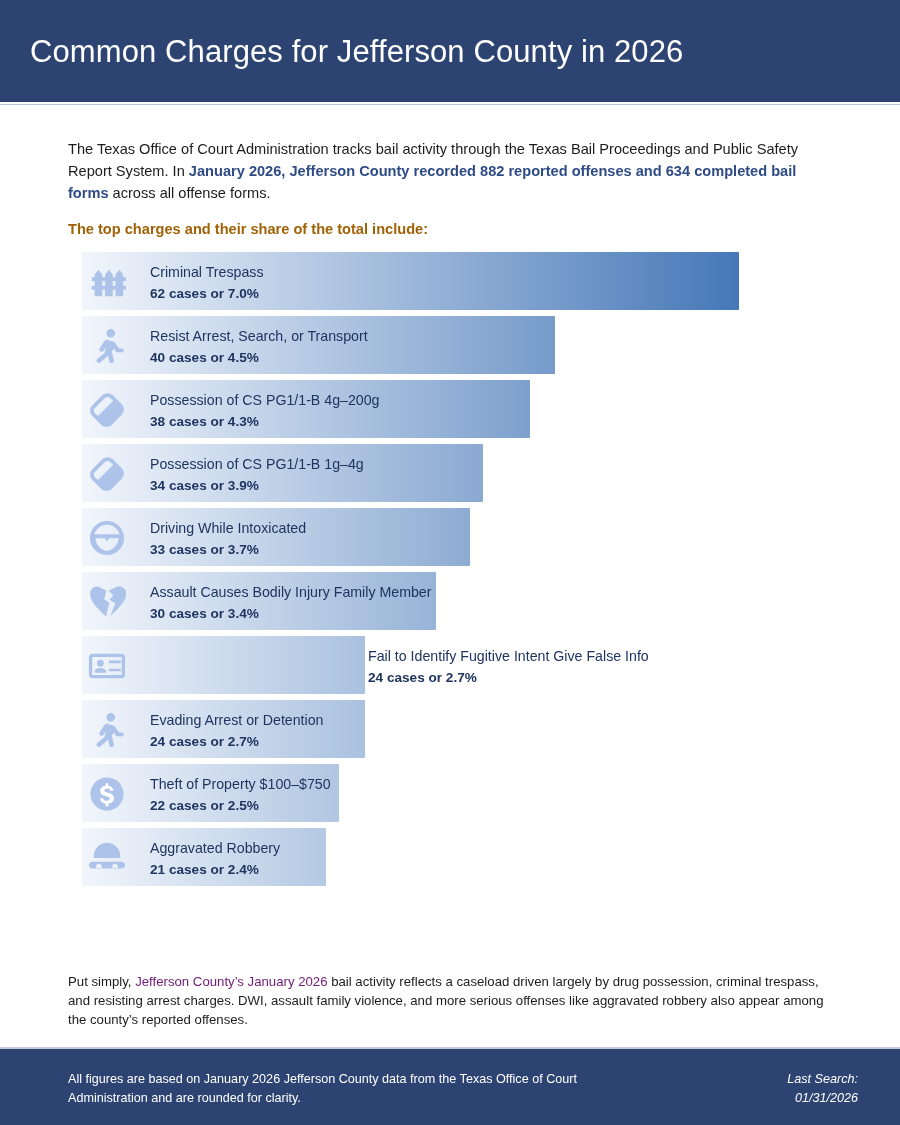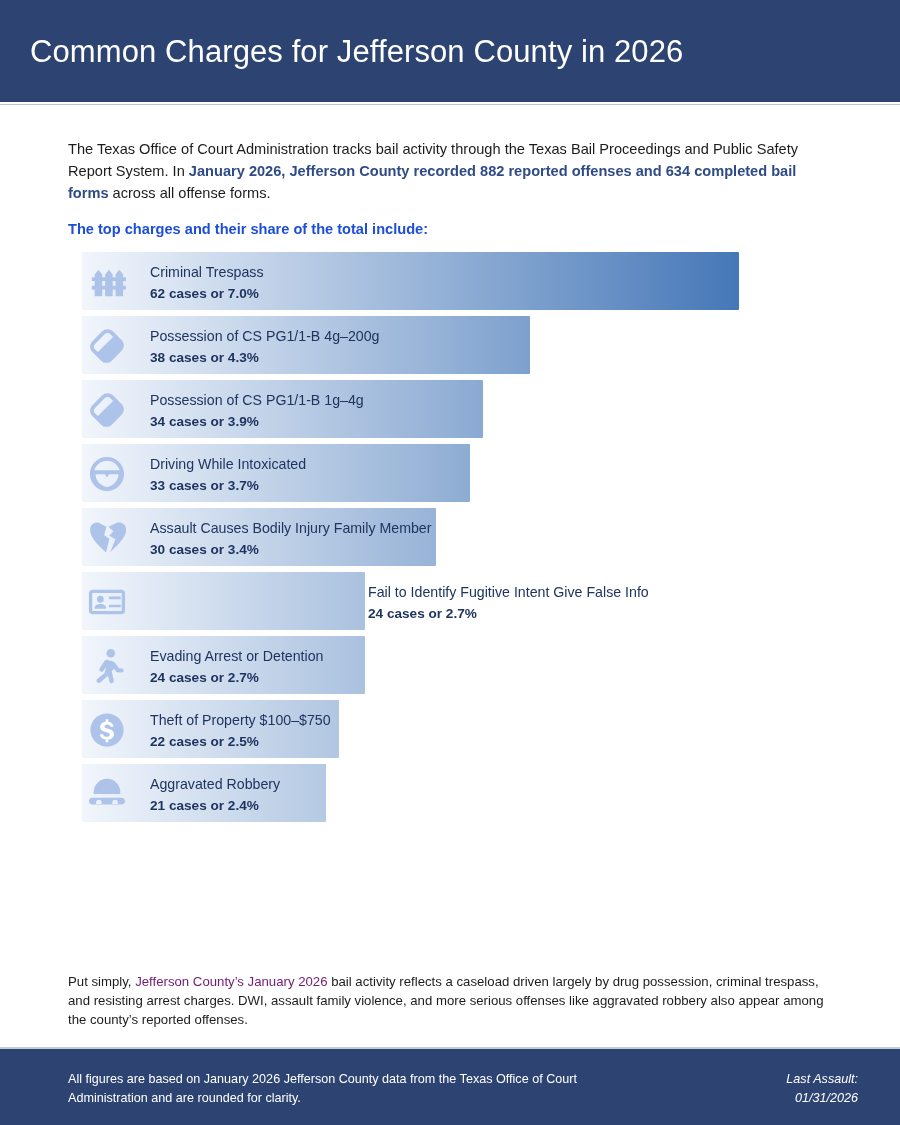--- a/index.html
+++ b/index.html
@@ -68,21 +68,21 @@
     font-weight: bold;
   }
   .subhead {
     position: absolute;
     left: 68px;
     top: 218px;
     width: 766px;
     font-size: 14.6px;
     line-height: 22px;
     font-weight: bold;
-    color: #1d4ed8;
+    color: #a16207;
   }
 
   
   .chart {
     position: absolute;
     left: 0;
     top: 252px;
     width: 900px;
   }
   .bar-row {
@@ -204,20 +204,33 @@
             <rect x="4" y="15" width="36" height="4"></rect>
             <rect x="4" y="24" width="36" height="4"></rect>
           </svg>
         </div>
         <div class="bar-text">
           <div class="bar-label">Criminal Trespass</div>
           <div class="bar-value">62 cases or 7.0%</div>
         </div>
       </div>
       <div class="bar-row">
+        <div class="bar-track" style="width: 473px; background: linear-gradient(to right, rgb(242, 246, 252) 0%, rgb(118, 155, 202) 100%);"></div>
+        <div class="bar-icon">
+          <svg viewBox="0 0 40 40">
+            <circle cx="24" cy="6.5" r="4.5"></circle>
+            <path d="M20.5 13.2c-1.6.3-3 1.2-3.9 2.6l-4.3 6.6c-.7 1.1-.4 2.6.7 3.3 1.1.7 2.6.4 3.3-.7l2.6-4-1.4 6.3-7.7 6.4c-1 .8-1.1 2.3-.3 3.3.8 1 2.3 1.1 3.3.3l8.4-7 1.3 5.9c.3 1.3 1.5 2.1 2.8 1.8 1.3-.3 2.1-1.5 1.8-2.8l-2.1-9.6 2.5-2.7 2 2.9c.4.6 1 .9 1.7.9l4.2.1c1.2 0 2.2-.9 2.2-2.1s-.9-2.2-2.1-2.2l-3.1-.1-3.6-5.3c-1.4-2-3.9-3-6.3-2.5z"></path>
+          </svg>
+        </div>
+        <div class="bar-text">
+          <div class="bar-label">Resist Arrest, Search, or Transport</div>
+          <div class="bar-value">40 cases or 4.5%</div>
+        </div>
+      </div>
+      <div class="bar-row">
         <div class="bar-track" style="width: 448px; background: linear-gradient(to right, rgb(242, 246, 252) 0%, rgb(125, 160, 205) 100%);"></div>
         <div class="bar-icon">
           <svg viewBox="0 0 40 40">
             <path d="M26.2 4.6c-3.1-3.1-8.1-3.1-11.2 0L4.6 15c-3.1 3.1-3.1 8.1 0 11.2l9.2 9.2c3.1 3.1 8.1 3.1 11.2 0l10.4-10.4c3.1-3.1 3.1-8.1 0-11.2zM7.4 23.4c-1.6-1.6-1.6-4.1 0-5.6l10.4-10.4c1.6-1.6 4.1-1.6 5.6 0l3 3L10.4 26.4z"></path>
           </svg>
         </div>
         <div class="bar-text">
           <div class="bar-label">Possession of CS PG1/1-B 4g–200g</div>
           <div class="bar-value">38 cases or 4.3%</div>
         </div>
@@ -312,17 +325,17 @@
     </div>
 
   <div class="outro">
     <span>Put simply, </span><span class="accent">Jefferson County’s January 2026</span><span> bail activity reflects a caseload driven largely by drug possession, criminal trespass, and resisting arrest charges. DWI, assault family violence, and more serious offenses like aggravated robbery also appear among the county’s reported offenses.</span>
   </div>
 
   <div class="footer-rule"></div>
   <div class="footer-band"></div>
   <div class="footer-note">All figures are based on January 2026 Jefferson County data from the Texas Office of Court Administration and are rounded for clarity.</div>
   <div class="footer-updated">
-    <div>Last Assault:</div>
+    <div>Last Search:</div>
     <div>01/31/2026</div>
   </div>
 
 </div>
 
 </body></html>

